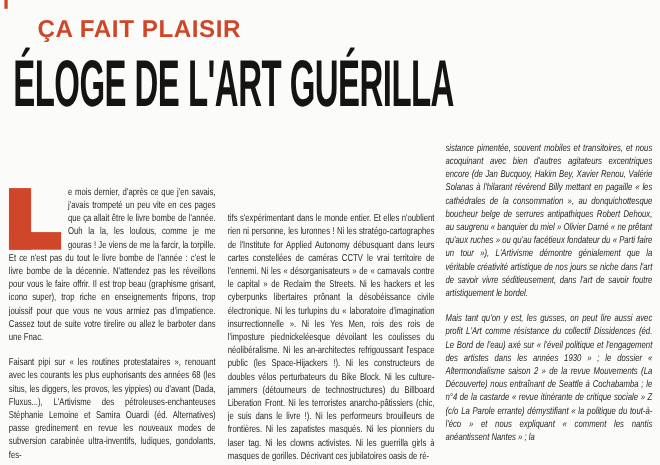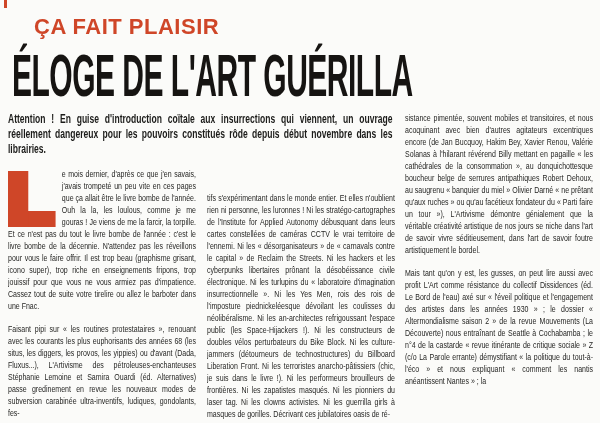--- a/index.html
+++ b/index.html
@@ -34,21 +34,21 @@
   }
   .standfirst-inner{
     display:block;width:540px;
     transform:scaleX(0.712);transform-origin:0 0;
     font-size:12px;font-weight:bold;line-height:15px;
     text-align:justify;color:#1c1c1a;
   }
   .col{position:absolute;overflow:hidden;}
   .col-left{left:8px;top:168px;width:188px;height:255px;}
   .col-middle{left:207px;top:168px;width:188px;height:255px;margin-top:24px;}
-  .col-right{left:405px;top:112px;width:189px;height:295px;}
+  .col-right{left:405px;top:128px;width:189px;height:295px;font-style:italic;}
   .colinner{
     width:241px;transform:scaleX(0.78);transform-origin:0 0;
   }
   .body{
     margin:0 0 11px 0;
     font-size:9px;line-height:12px;text-align:justify;color:#262624;
   }
   .dropcap{
     float:left;
     width:35px;height:40px;
@@ -67,23 +67,20 @@
 <div class="page">
 
   <div class="top-mark"></div>
 
   <div class="kicker">ÇA FAIT PLAISIR</div>
 
   <h1 class="headline">
     <span class="headline-inner">ÉLOGE DE L'ART GUÉRILLA</span>
   </h1>
 
-  <p class="standfirst">
-    <span class="standfirst-inner">Attention ! En guise d'introduction coïtale aux insurrections qui viennent, un ouvrage réellement dangereux pour les pouvoirs constitués rôde depuis début novembre dans les librairies.</span>
-  </p>
 
   <div class="col col-left">
     <div class="colinner">
       <p class="body">
         <span class="dropcap">
             <span class="sr">L</span>
           </span><span>e mois dernier, d'après ce que j'en savais, j'avais trompeté un peu vite en ces pages que ça allait être le livre bombe de l'année. Ouh la la, les loulous, comme je me gouras ! Je viens de me la farcir, la torpille. Et ce n'est pas du tout le livre bombe de l'année : c'est le livre bombe de la décennie. N'attendez pas les réveillons pour vous le faire offrir. Il est trop beau (graphisme grisant, icono super), trop riche en enseignements fripons, trop jouissif pour que vous ne vous armiez pas d'impatience. Cassez tout de suite votre tirelire ou allez le barboter dans une Fnac.</span>
       </p>
       <p class="body">Faisant pipi sur « les routines protestataires », renouant avec les courants les plus euphorisants des années 68 (les situs, les diggers, les provos, les yippies) ou d'avant (Dada, Fluxus...), L'Artivisme des pétroleuses-enchanteuses Stéphanie Lemoine et Samira Ouardi (éd. Alternatives) passe gredinement en revue les nouveaux modes de subversion carabinée ultra-inventifs, ludiques, gondolants, fes-</p>
     </div>

